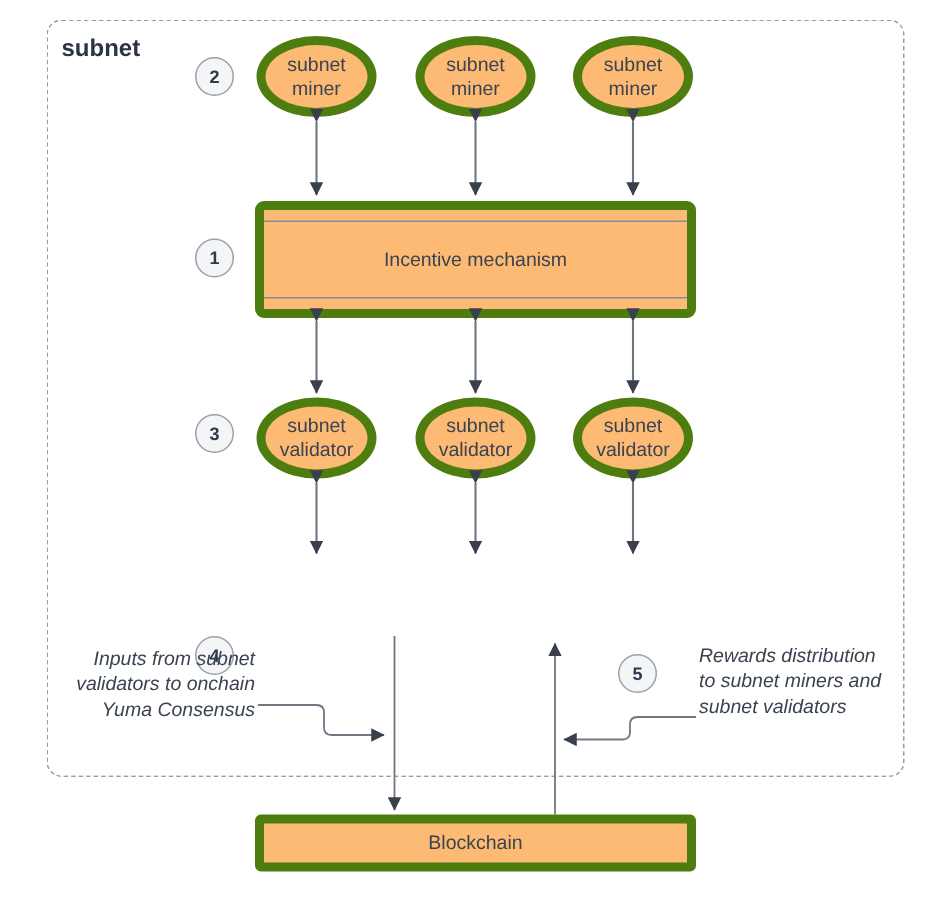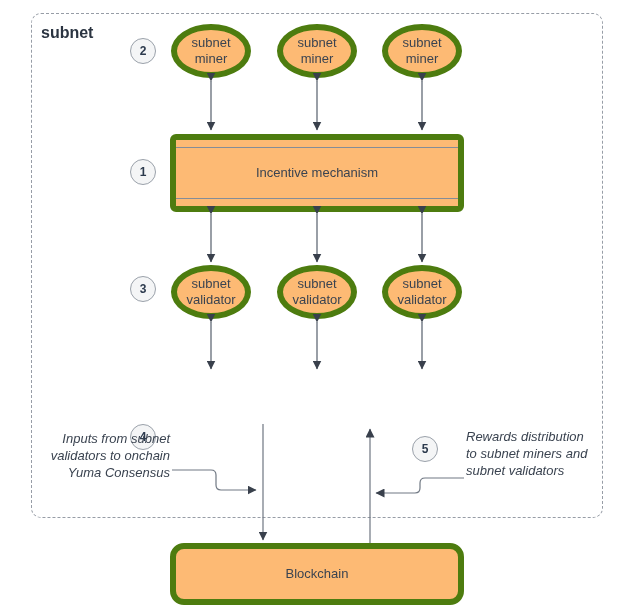--- a/index.html
+++ b/index.html
@@ -31,21 +31,21 @@
   }
   .process::before,.process::after{
     content:"";position:absolute;left:0;right:0;border-top:1px solid #848d98;
   }
   .process::before{top:7px;}
   .process::after{bottom:7px;}
   .pill{
     left:170px;top:372px;width:294px;height:52px;border-radius:26px;
   }
   .blockchain{
-    left:170px;top:543px;width:294px;height:62px;border-radius:14px;
+    left:170px;top:543px;width:294px;height:38px;border-radius:4px;
   }
   .annotation{
     position:absolute;font-style:italic;font-size:13px;line-height:17px;color:#3a4350;
   }
   .annotation.left{left:36px;top:430px;width:134px;text-align:right;}
   .annotation.right{left:466px;top:428px;width:132px;text-align:left;}
   svg.connectors{position:absolute;left:0;top:0;pointer-events:none;}
 </style>
 </head>
 <body>

